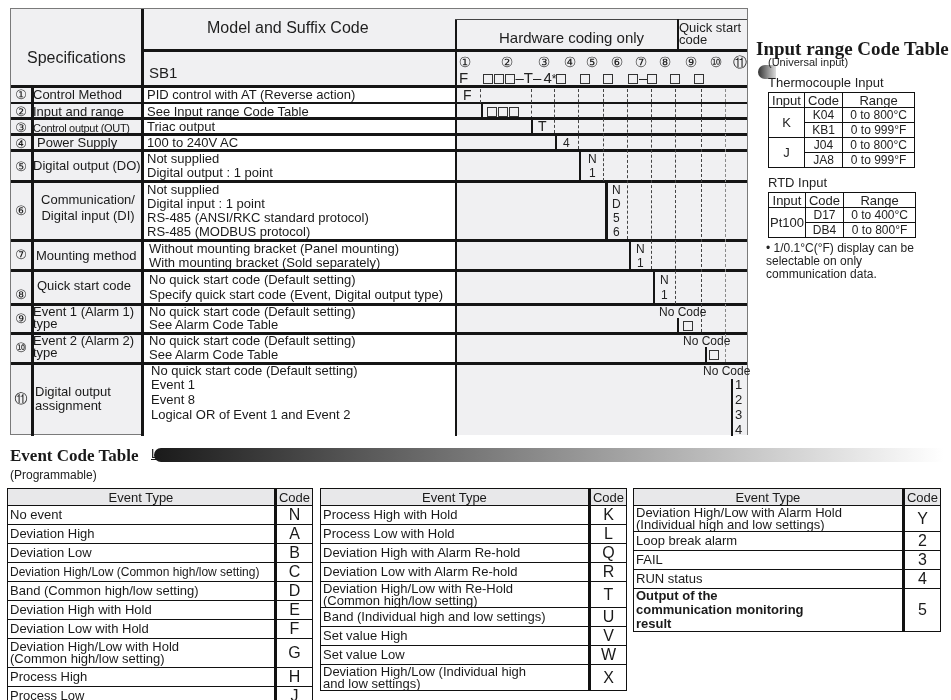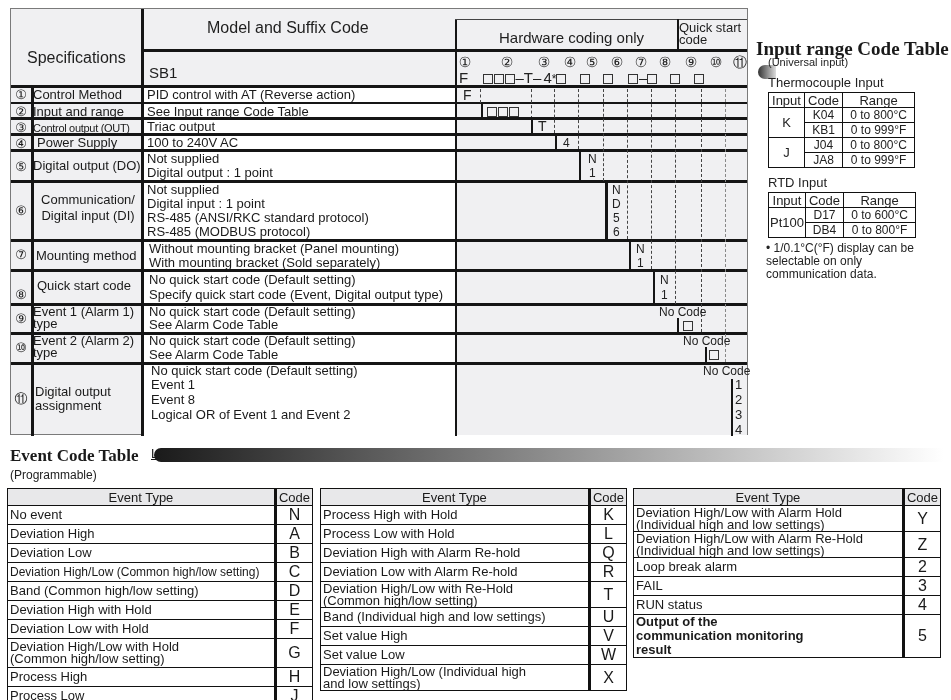--- a/index.html
+++ b/index.html
@@ -245,21 +245,21 @@
 <table class="ir" style="top:192px;">
   <tbody>
       <tr>
     <td class="hdr">Input</td>
     <td class="hdr">Code</td>
     <td class="hdr" style="width:72px;">Range</td>
   </tr>
   <tr>
     <td rowspan="2" style="font-size:13px;width:36px;padding:0 1px;">Pt100</td>
     <td>D17</td>
-    <td>0 to 600°C</td>
+    <td>0 to 400°C</td>
   </tr>
   <tr>
     <td>DB4</td>
     <td>0 to 800°F</td>
   </tr>
 </tbody>
   </table>
 
 <div id="ir-note">• 1/0.1°C(°F) display can be selectable on only communication data.</div>
 
@@ -366,24 +366,20 @@
 <table class="ev" style="left:633px;width:308px;">
   <tbody>
       <tr>
     <th>Event Type</th>
     <th class="code">Code</th>
   </tr>
   <tr style="height:26px;">
         <td class="name" style="padding-right:30px;">Deviation High/Low with Alarm Hold (Individual high and low settings)</td>
         <td class="code">Y</td>
       </tr>
-  <tr style="height:26px;">
-        <td class="name" style="padding-right:20px;">Deviation High/Low with Alarm Re-Hold (Individual high and low settings)</td>
-        <td class="code">Z</td>
-      </tr>
   <tr style="height:17px;">
         <td class="name">Loop break alarm</td>
         <td class="code">2</td>
       </tr>
   <tr style="height:17px;">
         <td class="name">FAIL</td>
         <td class="code">3</td>
       </tr>
   <tr style="height:17px;">
         <td class="name">RUN status</td>

